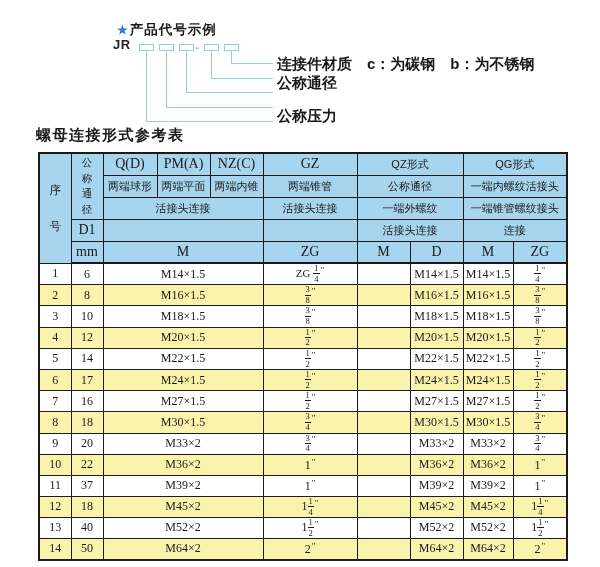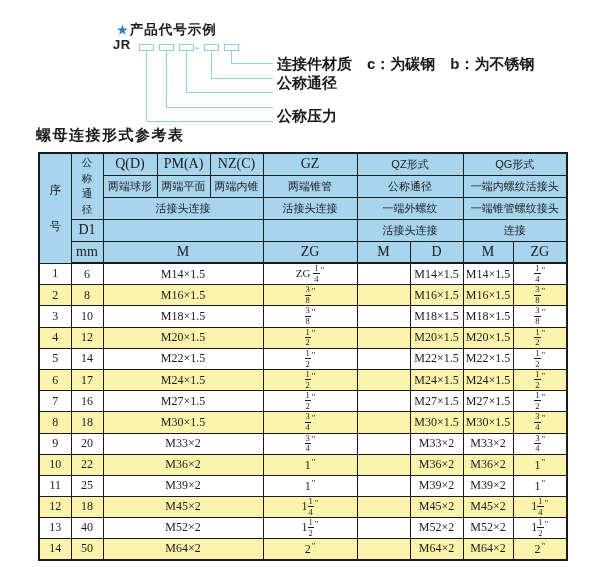--- a/index.html
+++ b/index.html
@@ -229,21 +229,21 @@
           <td>22</td>
           <td colspan="3">M36×2</td>
           <td>1<span class="din">"</span></td>
           <td></td>
           <td>M36×2</td>
           <td>M36×2</td>
           <td>1<span class="din">"</span></td>
         </tr>
         <tr>
           <td>11</td>
-          <td>25</td>
+          <td>37</td>
           <td colspan="3">M39×2</td>
           <td>1<span class="din">"</span></td>
           <td></td>
           <td>M39×2</td>
           <td>M39×2</td>
           <td>1<span class="din">"</span></td>
         </tr>
         <tr class="alt">
           <td>12</td>
           <td>18</td>

